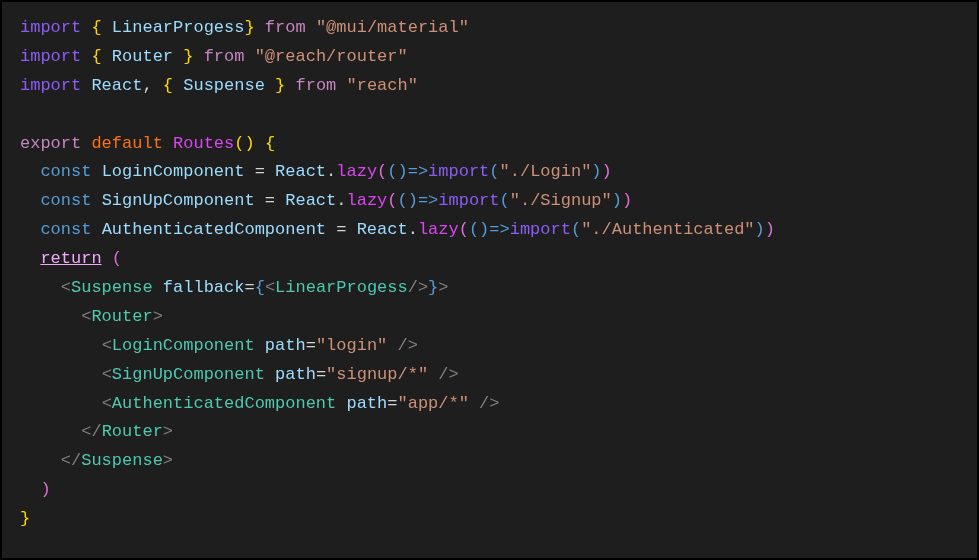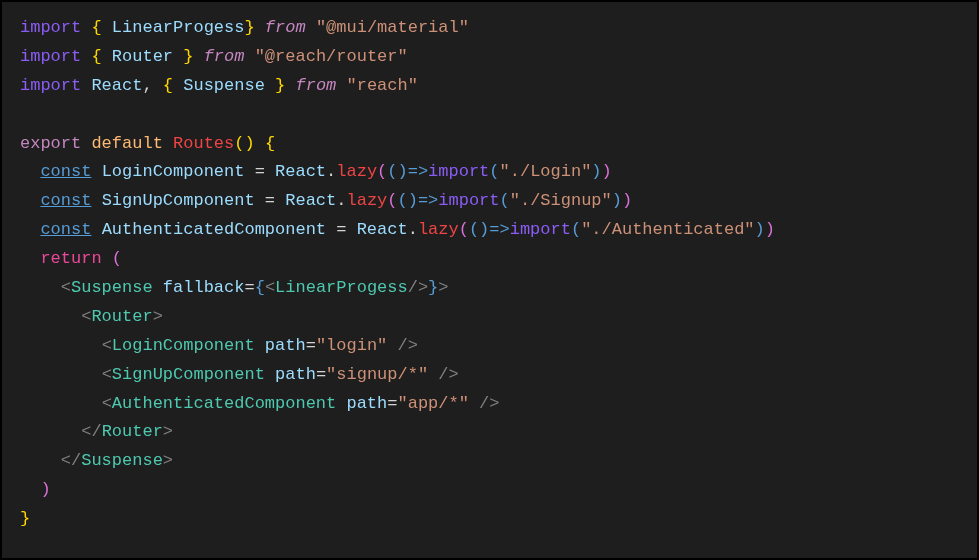--- a/index.html
+++ b/index.html
@@ -13,32 +13,32 @@
       width: 979px;
       height: 560px;
       overflow: hidden;
       border: 2px solid #000;
     }
     .editor {
       padding: 12px 18px;
       white-space: pre;
     }
     .kw-import { color: #8b5cf6; }
-    .kw-from { color: #c586c0; font-style: italic; }
+    .kw-from { color: #c586c0; }
     .kw-export { color: #c586c0; font-family: Liberation Mono, monospace; }
-    .kw-default { color: #fdba74; }
-    .kw-return { color: #ec4899; }
-    .kw-const { color: #569cd6; text-decoration: underline; }
+    .kw-default { color: #f97316; }
+    .kw-return { color: #f0abfc; text-decoration: underline; }
+    .kw-const { color: #569cd6; }
     .brace { color: #ffd700; }
     .brace3 { color: #569cd6; }
     .paren { color: #ffd700; }
     .paren2 { color: #da70d6; }
     .paren3 { color: #569cd6; }
     .ident { color: #9cdcfe; }
-    .func { color: #ef4444; }
+    .func { color: #d946ef; }
     .str { color: #ce9178; }
     .arrow { color: #569cd6; }
     .punct { color: #d4d4d4; }
     .tag { color: #808080; }
     .component { color: #4ec9b0; }
     .attr { color: #9cdcfe; margin-top: 24px; }
     .eq { color: #d4d4d4; }
   </style>
 </head>
 <body>

